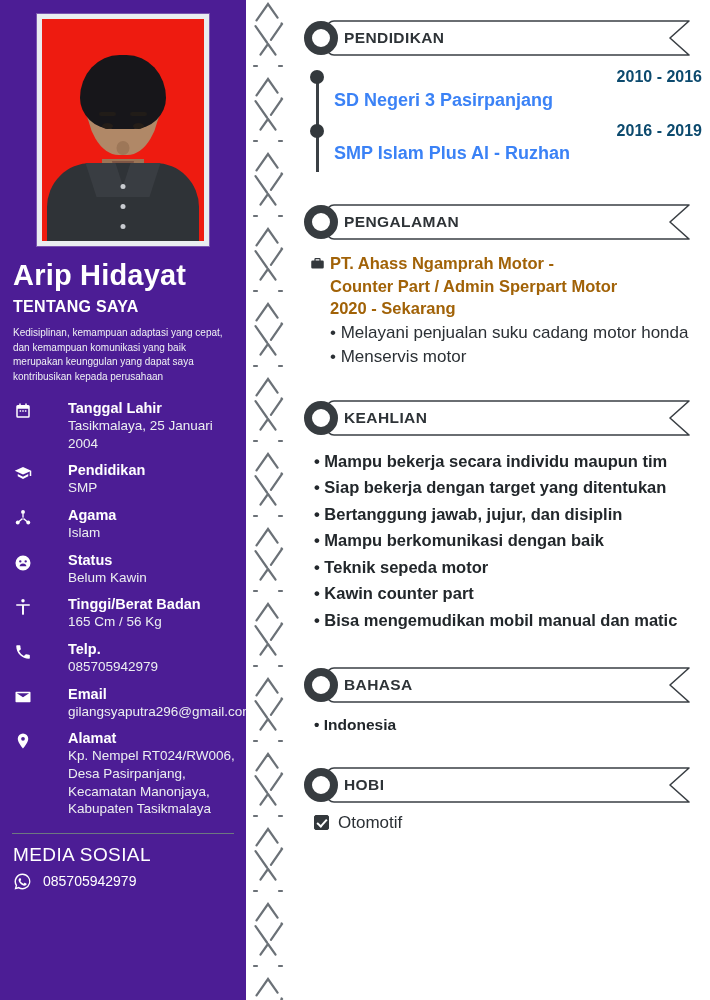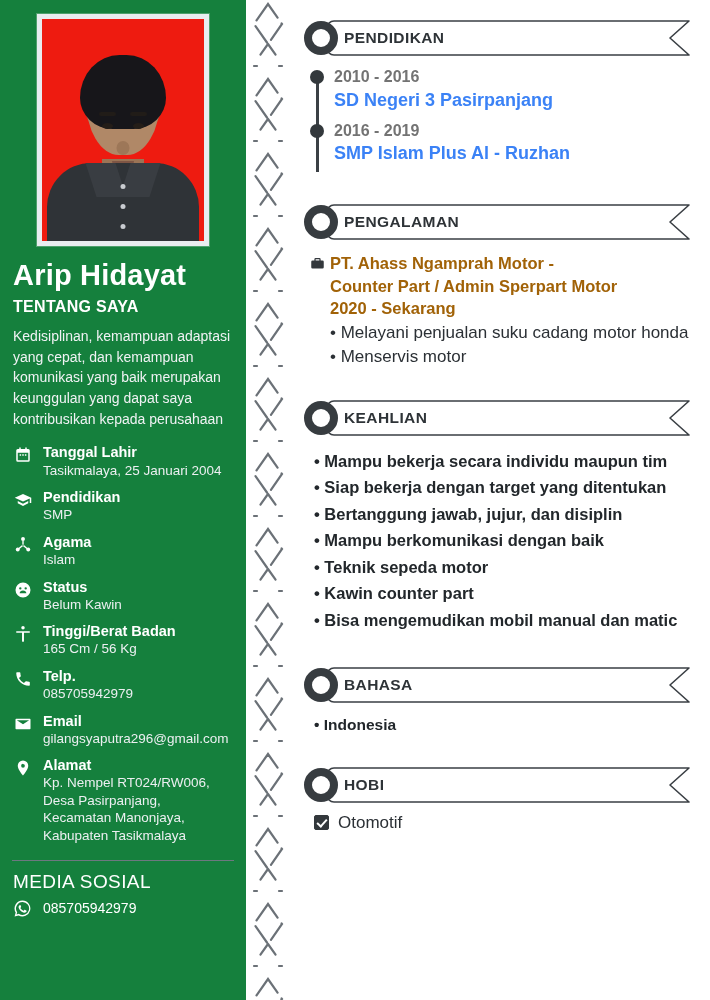--- a/index.html
+++ b/index.html
@@ -7,21 +7,21 @@
     width:710px; height:1000px;
     background:#ffffff;
     font-family:"Liberation Sans", sans-serif;
     overflow:hidden;
   }
   .page { position:relative; width:710px; height:1000px; display:flex; background:#fff; }
 
   
   .sidebar {
     width:246px; height:1000px;
-    background:#15803d;
+    background:#4c1d95;
     color:#ffffff;
     position:relative;
     flex:0 0 246px;
     padding:0;
   }
   .photo-wrap {
     margin:14px auto 0 auto;
     width:172px; height:232px;
     background:#e9edf0;
     padding:5px;
@@ -112,31 +112,32 @@
     letter-spacing:.2px;
     padding:14px 0 0 13px;
     line-height:1.1;
   }
   .subtitle {
     font-size:16px; font-weight:bold;
     padding:6px 0 0 13px;
     letter-spacing:.3px;
   }
   .about {
-    font-size:14px;
+    font-size:10px;
     line-height:1.48;
     padding:10px 8px 0 13px;
     color:#f0f2f4;
   }
 
   .info-list { padding:14px 0 0 0; }
   .info-row {
     display:flex;
     align-items:flex-start;
     padding:0 6px 9px 12px;
+    gap:25px;
   }
   .info-ico {
     flex:0 0 22px;
     width:22px; height:22px;
     margin-right:9px;
     margin-top:1px;
     display:flex; align-items:center; justify-content:center;
   }
   .info-ico svg { width:18px; height:18px; fill:#ffffff; display:block; }
   .info-body { flex:1 1 auto; min-width:0; }
@@ -223,21 +224,21 @@
     position:absolute; left:6px; top:7px; bottom:2px;
     width:2.5px; background:#3b4045;
   }
   .tl-item { position:relative; padding-bottom:8px; }
   .tl-dot {
     position:absolute; left:-24px; top:4px;
     width:14px; height:14px; border-radius:50%;
     background:#33383c;
   }
   .tl-years {
-    font-size:16px; font-weight:bold; color:#737373; line-height:1.35;
+    font-size:16px; font-weight:bold; color:#0c4a6e; line-height:1.35;text-align:right;
   }
   .tl-title {
     font-size:18px; font-weight:bold; color:#3b82f6; line-height:1.35;
   }
 
   
   .exp { margin:8px 0 0 12px; display:flex; }
   .exp-ico { flex:0 0 20px; width:20px; margin-top:4px; }
   .exp-ico svg { width:15px; height:15px; fill:#33383c; display:block; }
   .exp-body { flex:1 1 auto; }

